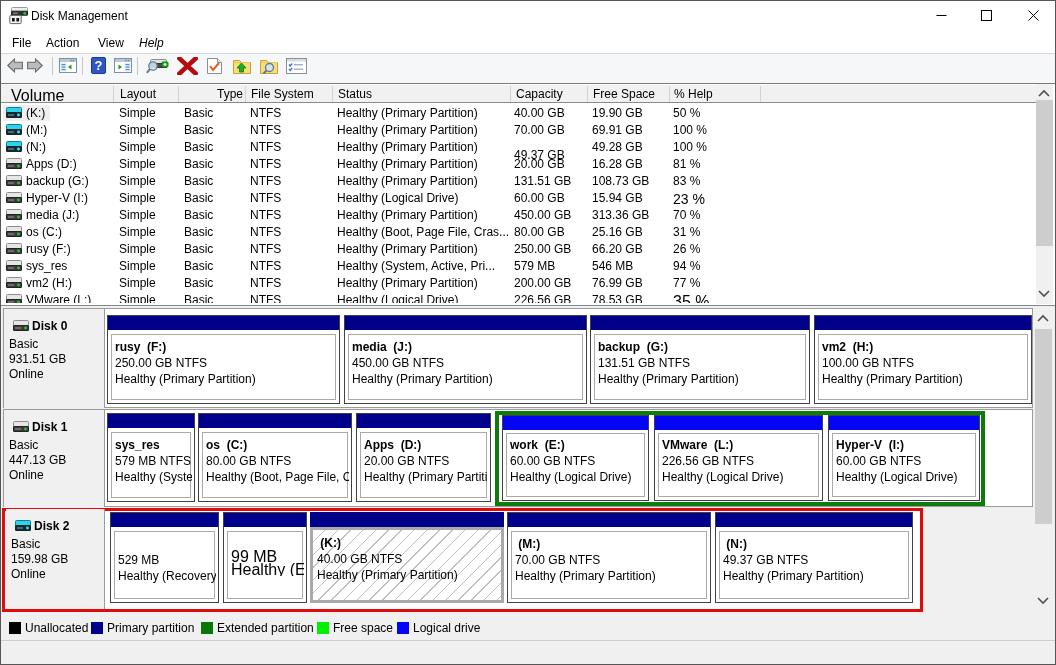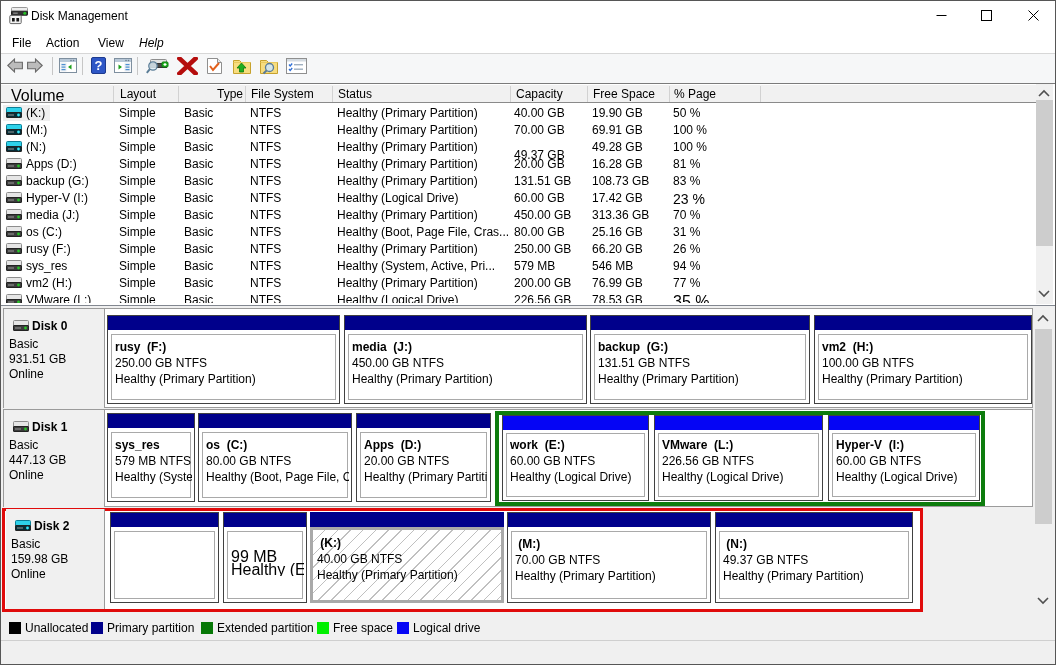--- a/index.html
+++ b/index.html
@@ -108,21 +108,21 @@
 
 <div class="abs" style="left:1px;top:84px;width:1054px;height:222px;background:#fff;border-bottom:1px solid #828790;box-sizing:border-box;"></div>
 <div class="abs" style="left:1px;top:85px;width:1035px;height:18px;background:#f1f1f1;border-bottom:1.5px solid #8a8a8a;box-sizing:border-box;">
     <div style="position:absolute;left:10px;top:2px;font-size:16px;">Volume</div>
     <div style="position:absolute;left:119px;top:2px;font-size:12px;">Layout</div>
     <div style="position:absolute;left:184px;top:2px;font-size:12px;margin-left:32px;">Type</div>
     <div style="position:absolute;left:250px;top:2px;font-size:12px;">File System</div>
     <div style="position:absolute;left:337px;top:2px;font-size:12px;">Status</div>
     <div style="position:absolute;left:515px;top:2px;font-size:12px;">Capacity</div>
     <div style="position:absolute;left:592px;top:2px;font-size:12px;">Free Space</div>
-    <div style="position:absolute;left:673px;top:2px;font-size:12px;">% Page</div>
+    <div style="position:absolute;left:673px;top:2px;font-size:12px;">% Help</div>
     <div style="position:absolute;left:112px;top:1px;width:1px;height:16px;background:#d2d2d2;"></div>
     <div style="position:absolute;left:177px;top:1px;width:1px;height:16px;background:#d2d2d2;"></div>
     <div style="position:absolute;left:244px;top:1px;width:1px;height:16px;background:#d2d2d2;"></div>
     <div style="position:absolute;left:331px;top:1px;width:1px;height:16px;background:#d2d2d2;"></div>
     <div style="position:absolute;left:509px;top:1px;width:1px;height:16px;background:#d2d2d2;"></div>
     <div style="position:absolute;left:586px;top:1px;width:1px;height:16px;background:#d2d2d2;"></div>
     <div style="position:absolute;left:668px;top:1px;width:1px;height:16px;background:#d2d2d2;"></div>
     <div style="position:absolute;left:759px;top:1px;width:1px;height:16px;background:#d2d2d2;"></div>
   </div>
 <div class="abs" style="left:0;top:104px;width:1036px;height:199px;overflow:hidden;">
@@ -203,21 +203,21 @@
 <rect x="0.5" y="5.5" width="15" height="5" rx="0.5" fill="#3c3c3c" stroke="#222"></rect>
 <rect x="2" y="7.5" width="6" height="1" fill="#9a9a9a"></rect>
 <circle cx="12.5" cy="8" r="1.4" fill="#27c427"></circle>
 </svg>
       <div style="position:absolute;left:26px;top:87px;font-size:12px;white-space:nowrap;">Hyper-V (I:)</div>
       <div style="position:absolute;left:119px;top:87px;font-size:12px;white-space:nowrap;">Simple</div>
       <div style="position:absolute;left:184px;top:87px;font-size:12px;white-space:nowrap;">Basic</div>
       <div style="position:absolute;left:250px;top:87px;font-size:12px;white-space:nowrap;">NTFS</div>
       <div style="position:absolute;left:337px;top:87px;font-size:12px;white-space:nowrap;">Healthy (Logical Drive)</div>
       <div style="position:absolute;left:514px;top:87px;font-size:12px;white-space:nowrap;">60.00 GB</div>
-      <div style="position:absolute;left:592px;top:87px;font-size:12px;white-space:nowrap;">17.42 GB</div>
+      <div style="position:absolute;left:592px;top:87px;font-size:12px;white-space:nowrap;">15.94 GB</div>
       <div style="position:absolute;left:673px;top:87px;font-size:14px;white-space:nowrap;">23 %</div>
       <svg style="position:absolute;left:6px;top:105px" width="16" height="11" viewBox="0 0 16 11">
 <rect x="0.5" y="0.5" width="15" height="6" rx="1" fill="#e6e6e6" stroke="#8d8d8d"></rect>
 <rect x="0.5" y="5.5" width="15" height="5" rx="0.5" fill="#3c3c3c" stroke="#222"></rect>
 <rect x="2" y="7.5" width="6" height="1" fill="#9a9a9a"></rect>
 <circle cx="12.5" cy="8" r="1.4" fill="#27c427"></circle>
 </svg>
       <div style="position:absolute;left:26px;top:104px;font-size:12px;white-space:nowrap;">media (J:)</div>
       <div style="position:absolute;left:119px;top:104px;font-size:12px;white-space:nowrap;">Simple</div>
       <div style="position:absolute;left:184px;top:104px;font-size:12px;white-space:nowrap;">Basic</div>
@@ -389,20 +389,21 @@
 <rect x="0.5" y="5.5" width="15" height="5" rx="0.5" fill="#062e38" stroke="#222"></rect>
 <rect x="2" y="7.5" width="6" height="1" fill="#9a9a9a"></rect>
 <circle cx="12.5" cy="8" r="1.4" fill="#35e6f8"></circle>
 </svg>
 <div style="position:absolute;left:28px;top:10px;font-size:12px;font-weight:bold;">Disk 2</div>
 <div style="position:absolute;left:5px;top:28px;font-size:12px;line-height:15.2px;">Basic<br>159.98 GB<br>Online</div>
 </div>
 <div style="position:absolute;left:110px;top:512px;width:109px;height:91px;border:1px solid #414141;box-sizing:border-box;background:#fff;overflow:hidden;">
 <div style="position:absolute;left:0;right:0;top:0;height:14px;background:#00008b;"></div>
 <div style="position:absolute;left:3px;right:3px;top:18px;bottom:3px;border:1px solid #a9a9a9;"></div>
+<div style="position:absolute;left:7px;top:24px;right:2px;font-size:12px;line-height:15.8px;white-space:nowrap;overflow:hidden;">&nbsp;<br>529 MB<br>Healthy (Recovery</div>
 </div>
 <div style="position:absolute;left:223px;top:512px;width:84px;height:91px;border:1px solid #414141;box-sizing:border-box;background:#fff;overflow:hidden;">
 <div style="position:absolute;left:0;right:0;top:0;height:14px;background:#00008b;"></div>
 <div style="position:absolute;left:3px;right:3px;top:18px;bottom:3px;border:1px solid #a9a9a9;"></div>
 <div style="position:absolute;left:7px;top:24px;right:2px;font-size:16px;line-height:13px;white-space:nowrap;overflow:hidden;">&nbsp;<br>99 MB<br>Healthy (EFI S</div>
 </div>
 <div style="position:absolute;left:310px;top:512px;width:194px;height:91px;box-sizing:border-box;overflow:hidden;">
 <div style="position:absolute;left:0;right:0;top:0;height:15px;background:#00008b;"></div>
 <div style="position:absolute;left:0;right:0;top:15px;bottom:0;border:3px solid #a9a9a9;background:#fff;background-image:repeating-linear-gradient(135deg,rgba(0,0,0,0) 0px,rgba(0,0,0,0) 8px,#c0c0c0 8px,#c0c0c0 9px);"></div>
 <div style="position:absolute;left:7px;top:24px;right:4px;font-size:12px;line-height:15.8px;white-space:nowrap;overflow:hidden;"><b>&nbsp;(K:)</b><br>40.00 GB NTFS<br>Healthy (Primary Partition)</div>

